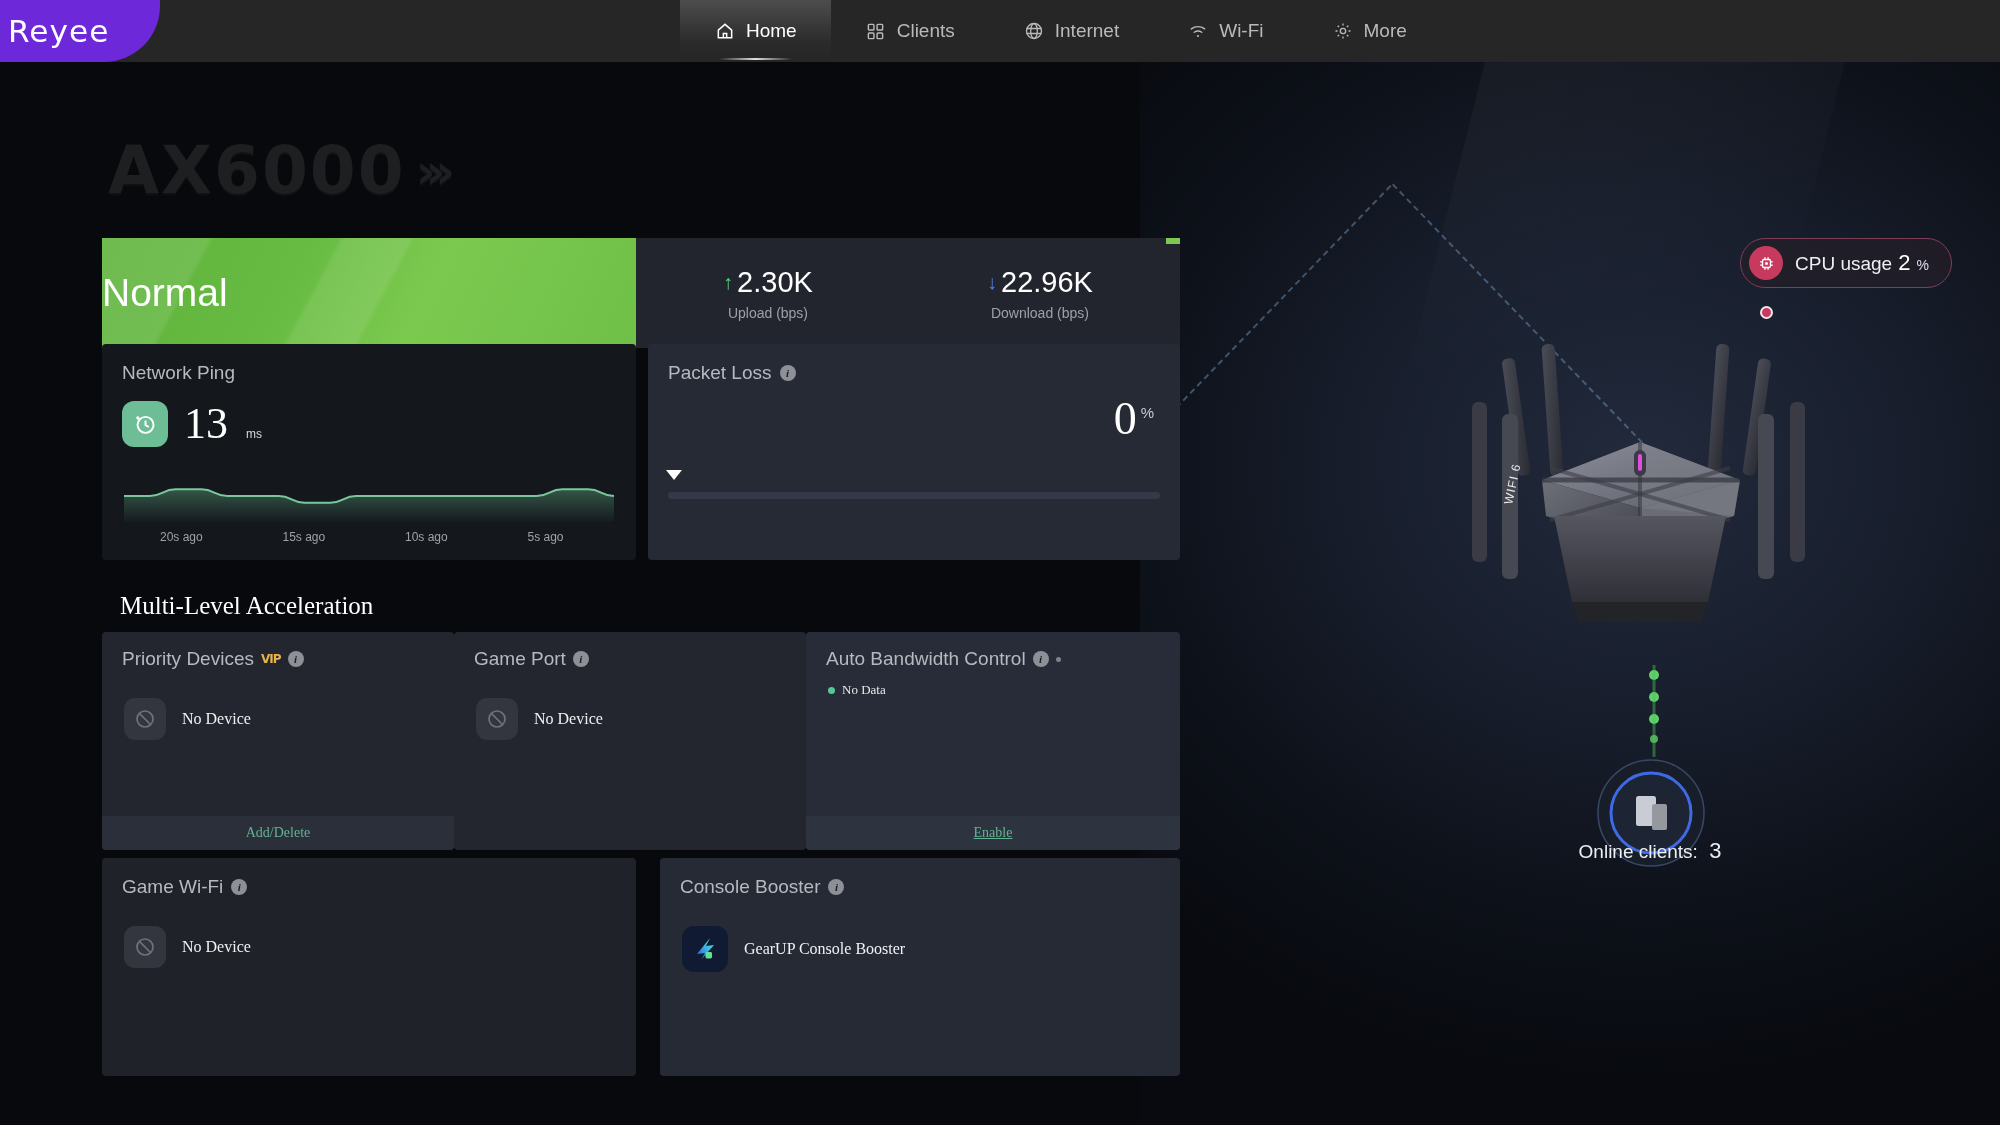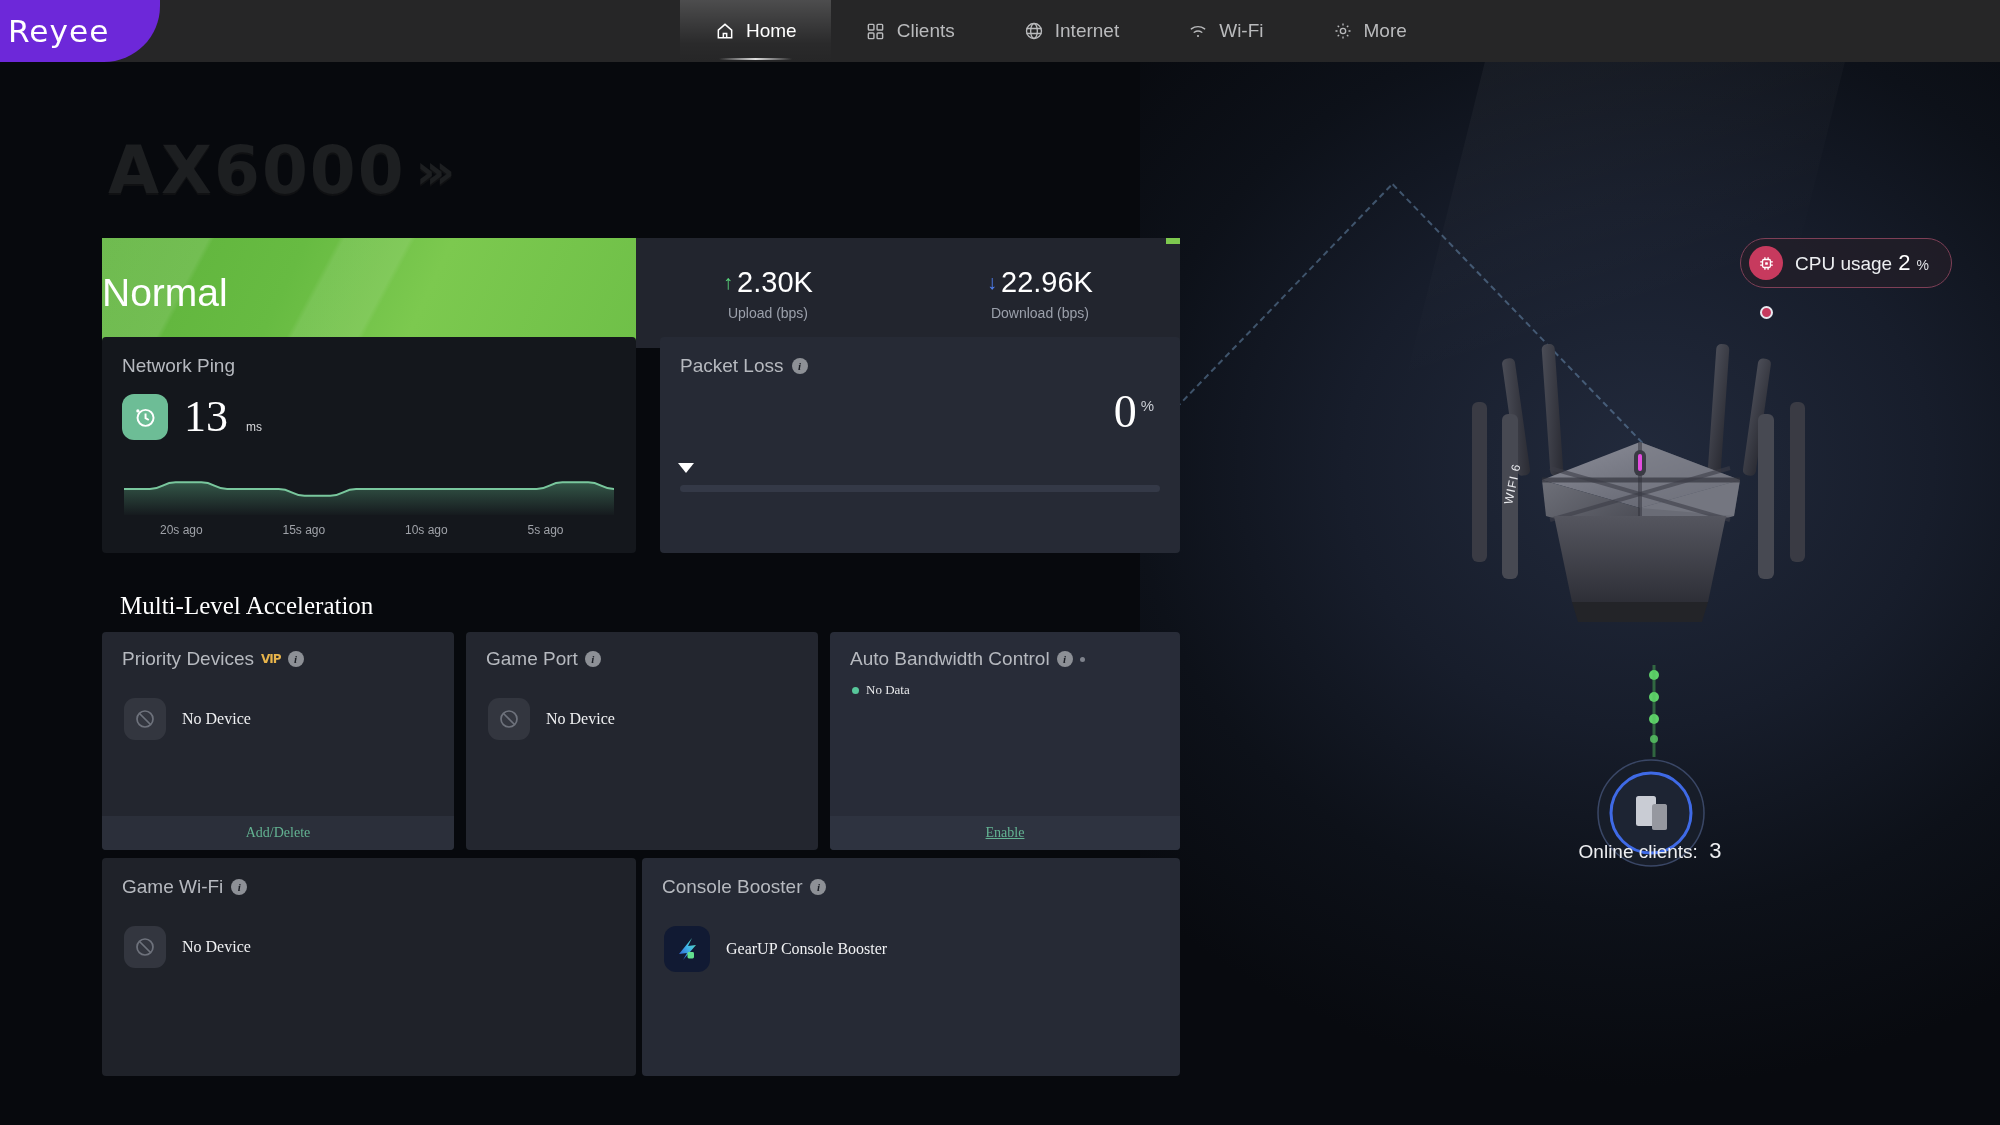--- a/index.html
+++ b/index.html
@@ -111,22 +111,22 @@
   }
   .spd{ text-align:center; }
   .spd .val{ font-size:29px; color:#fff; display:flex; align-items:center; justify-content:center; gap:4px; }
   .spd .arr{ font-size:20px; line-height:1; }
   .spd .up{ color:#58d27a; }
   .spd .down{ color:#4f7ff0; }
   .spd .cap{ font-size:14px; color:#9ba0ab; margin-top:6px; }
 
   
   .metricrow{
-    position:absolute; left:102px; top:337px; width:1078px; height:216px;
-    display:flex; gap:24px;
+    position:absolute; left:102px; top:344px; width:1078px; height:216px;
+    display:flex; gap:12px;
   }
   .card{
     background:#1b1e25; border-radius:4px; position:relative;
   }
   .card-ping{ width:534px; height:216px; background:#14171c; }
   .card-loss{ flex:1; height:216px; background:#262a35; }
   .cardttl{
     font-size:19px; color:#b6b9bf; padding:18px 0 0 20px;
     display:flex; align-items:center; gap:8px;
   }
@@ -171,21 +171,21 @@
 
   
   .sectitle{
     position:absolute; left:120px; top:592px;
     font-size:25px; color:#ffffff; font-family:"Liberation Serif", serif;
   }
 
   
   .accelrow{
     position:absolute; left:102px; top:632px; width:1078px; height:218px;
-    display:flex; gap:12px;
+    display:flex; 
   }
   .acard{ background:#23262f; border-radius:4px; position:relative; overflow:hidden; }
   .acard.w1{ width:352px; }
   .acard.w2{ width:352px; }
   .acard.w3{ flex:1; background:#282c38; }
   .acard .ttl{
     font-size:19px; color:#b6b9bf; padding:16px 0 0 20px;
     display:flex; align-items:center; gap:7px;
   }
   .vip{
@@ -208,21 +208,21 @@
     position:absolute; left:0; right:0; bottom:0; height:34px;
     background:#2b2f3a; display:flex; align-items:center; justify-content:center;
     font-size:14px; color:#63b392; font-family:"Liberation Serif", serif;
     cursor:pointer;
   }
   .cardfoot.ul{ text-decoration:underline; background:#2e3340; }
 
   
   .bottomrow{
     position:absolute; left:102px; top:858px; width:1078px; height:218px;
-    display:flex; gap:6px;
+    display:flex; gap:24px;
   }
   .bcard{ background:#23262f; border-radius:4px; position:relative; }
   .bcard.b1{ width:534px; background:#1f2229; }
   .bcard.b2{ flex:1; background:#262a35; }
   .gearup{
     width:46px; height:46px; border-radius:12px;
     background:#111a33; display:flex; align-items:center; justify-content:center;
   }
 
   

